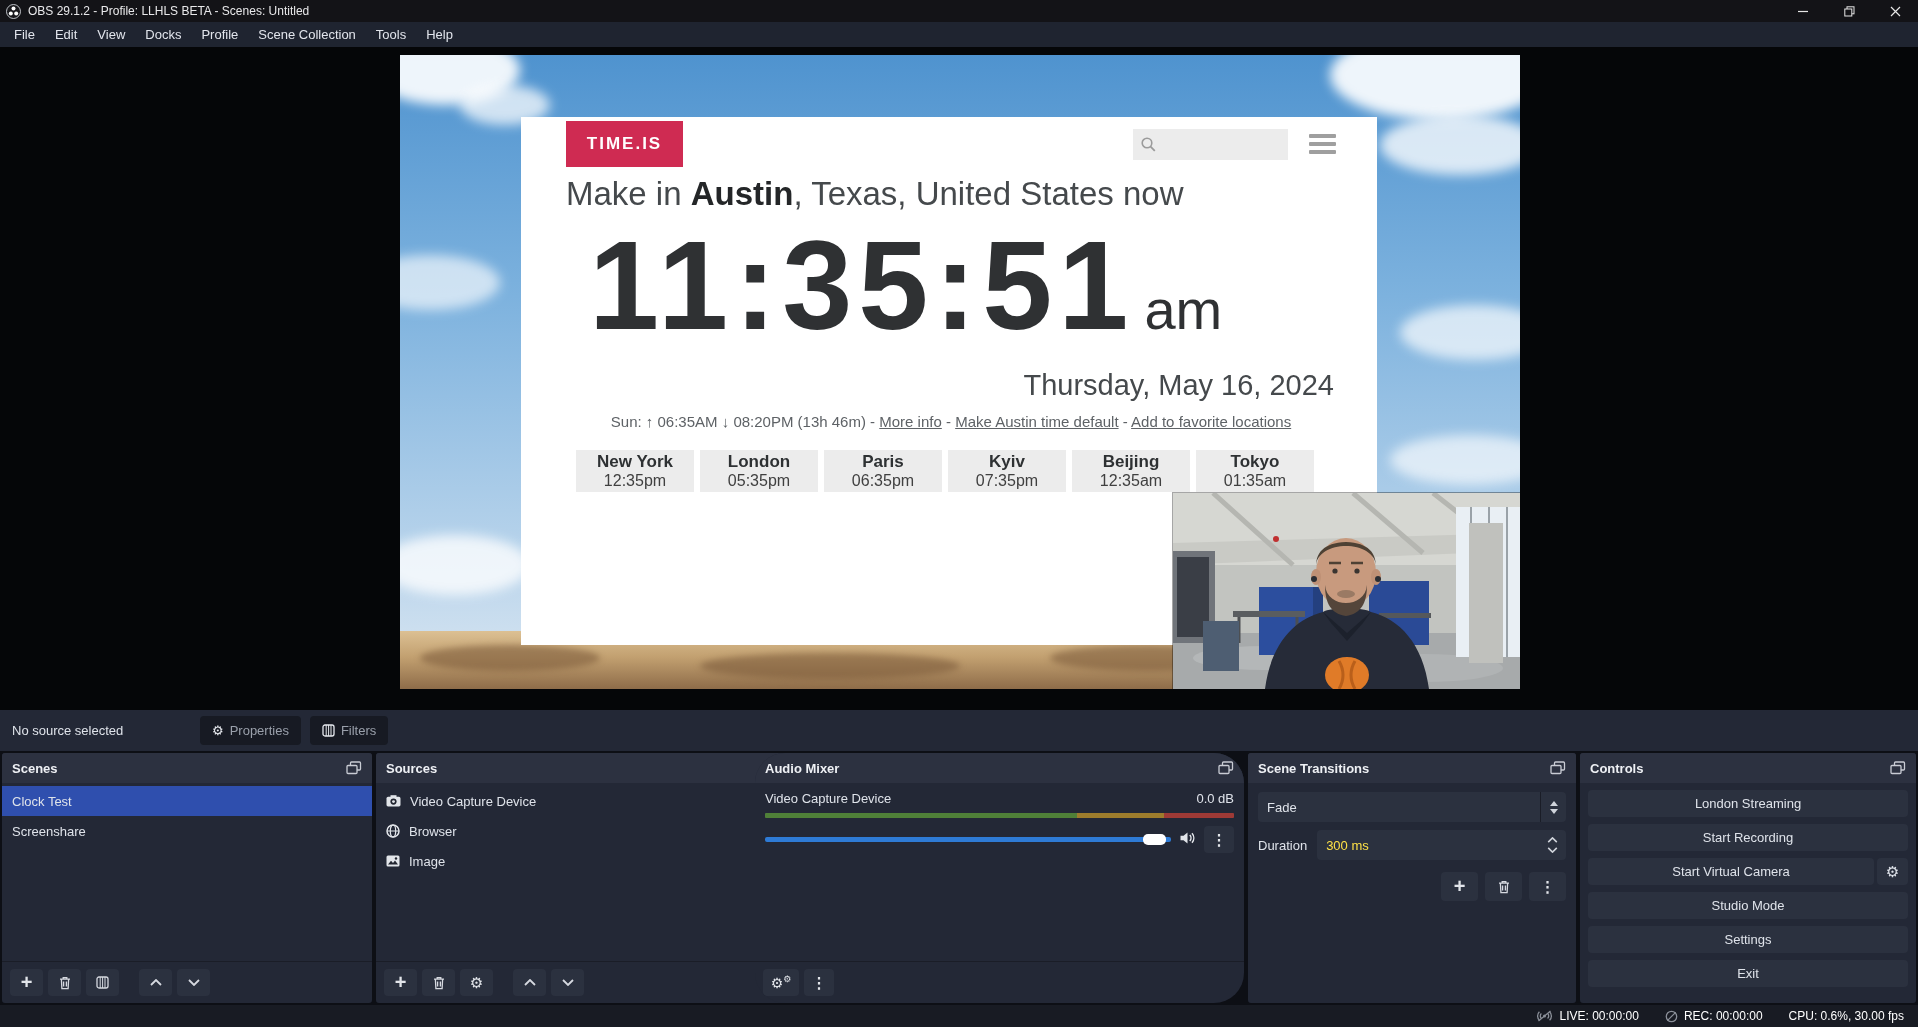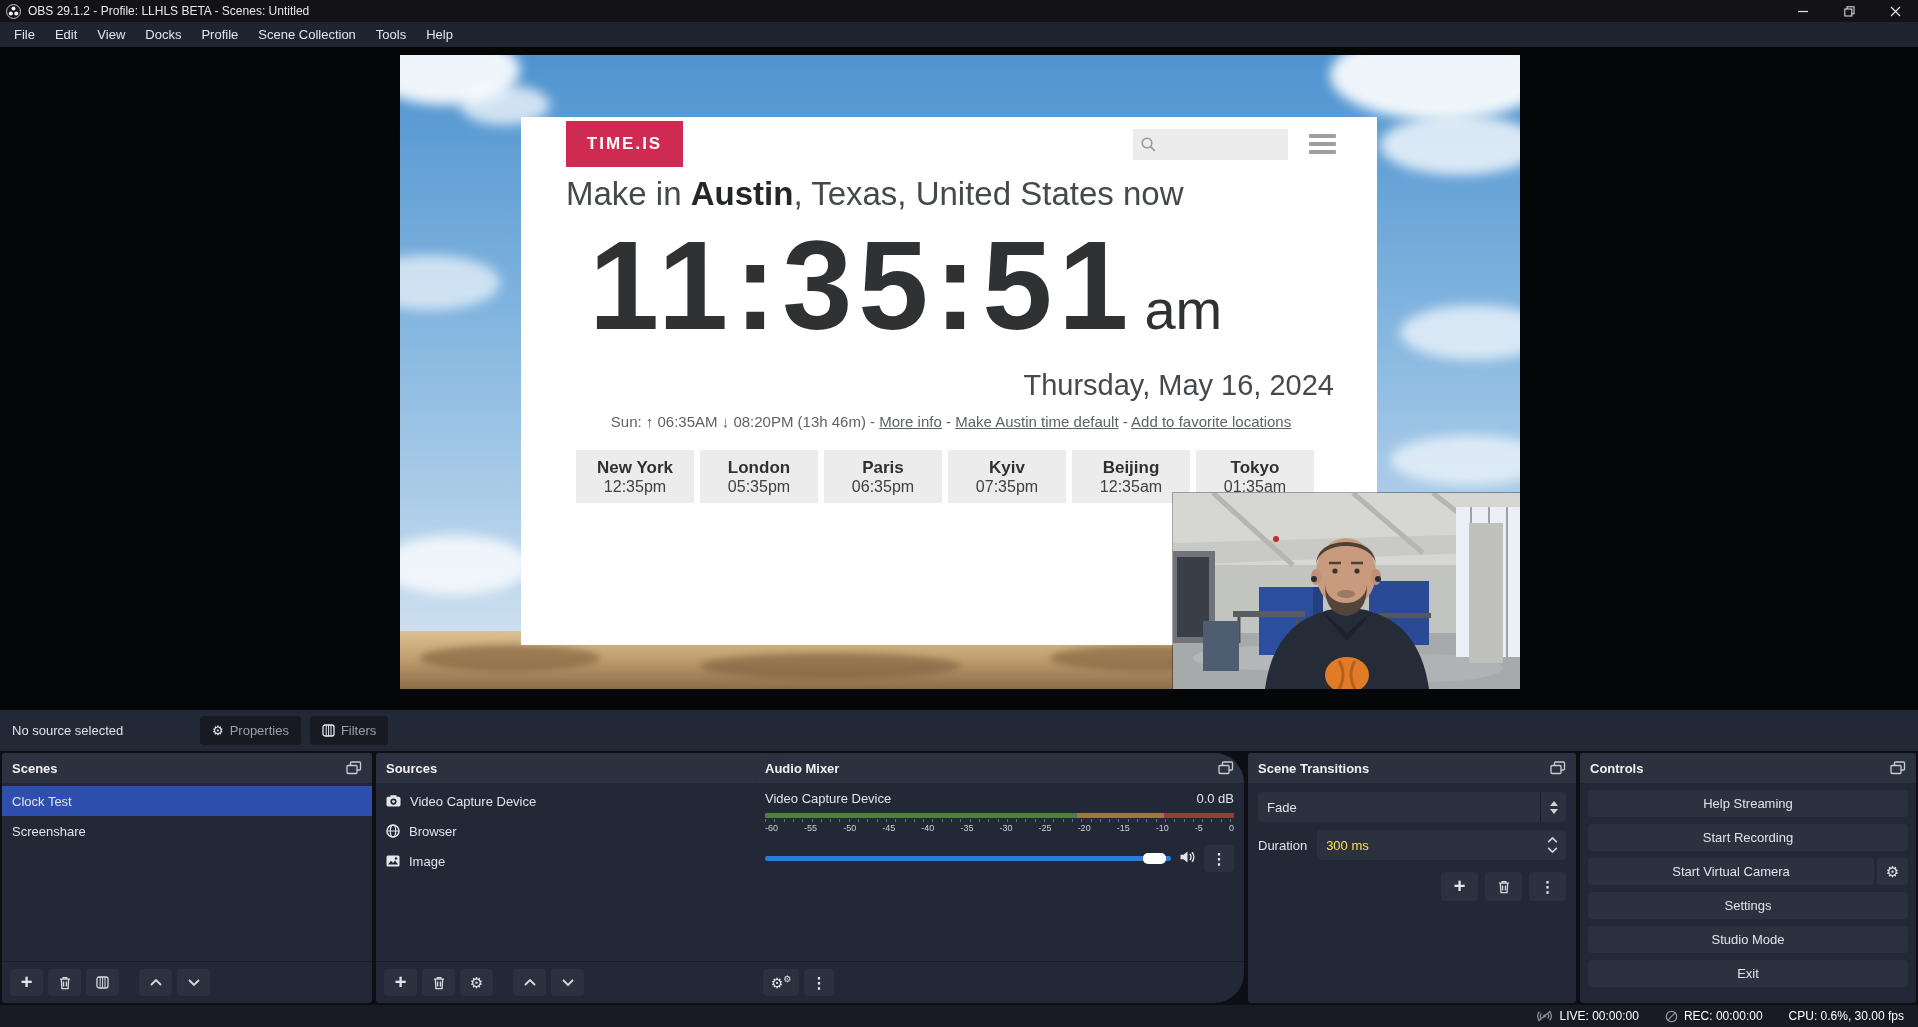--- a/index.html
+++ b/index.html
@@ -32,21 +32,21 @@
   .tburger div { height:4px; background:#9f9f9f; border-radius:1px; margin-bottom:4px; }
   .theading { position:absolute; left:45px; top:58px; font-size:33px; color:#45494c; white-space:nowrap; }
   .theading b { color:#242628; font-weight:bold; }
   .tclock { position:absolute; left:68px; top:96px; display:flex; align-items:baseline; color:#2f3133; }
   .tclock .digits { font-size:126px; font-weight:bold; letter-spacing:6px; }
   .tclock .ampm { font-size:56px; font-weight:normal; margin-left:10px; }
   .tdate { position:absolute; right:43px; top:252px; font-size:29px; color:#45494c; }
   .tsun { position:absolute; left:40px; right:36px; top:296px; font-size:15px; color:#5e6266; text-align:center; white-space:nowrap; }
   .tsun a { color:#5e6266; text-decoration:underline; }
   .tcities { position:absolute; left:55px; top:333px; display:flex; gap:6px; }
-  .tcity { width:118px; height:53px; background:#ececec; display:flex; flex-direction:column; align-items:center; justify-content:center; }
+  .tcity { width:118px; height:42px; background:#ececec; display:flex; flex-direction:column; align-items:center; justify-content:center; }
   .tcity .c { font-size:17px; font-weight:bold; color:#2e3133; }
   .tcity .t { font-size:16px; color:#404040; }
 
   
   .webcam { position:absolute; right:0; bottom:0; width:347px; height:196px; outline:1px solid rgba(0,0,0,.35); }
 
   
   .sourcebar { position:absolute; top:710px; left:0; width:100%; height:41px; background:#232836; display:flex; align-items:center; }
   .sourcebar .status { margin-left:12px; font-size:13px; color:#dfe3ea; width:188px; }
   .sbtn { height:29px; background:#171a23; border-radius:4px; display:flex; align-items:center; gap:6px; padding:0 12px; margin-right:9px; color:#9aa0ab; font-size:13px; }
@@ -423,38 +423,20 @@
               <rect x="1" y="4.5" width="10" height="8" rx="1" stroke="#c9ccd4" fill="#2c3140" stroke-width="1.3"></rect>
             </svg>
           </span>
       </div>
       <div class="mixbody">
         <div class="mixrow1">
           <span>Video Capture Device</span>
           <span class="db">0.0 dB</span>
         </div>
         <div class="meter"></div>
-        <div class="mticks">
-          <div class="minor"></div>
-          <div class="lbls">
-            <span>-60</span>
-              <span>-55</span>
-              <span>-50</span>
-              <span>-45</span>
-              <span>-40</span>
-              <span>-35</span>
-              <span>-30</span>
-              <span>-25</span>
-              <span>-20</span>
-              <span>-15</span>
-              <span>-10</span>
-              <span>-5</span>
-              <span>0</span>
-          </div>
-        </div>
         <div class="sliderrow">
           <div class="vol-track">
               <div class="vol-handle"></div>
             </div>
           <span><svg width="17" height="14" viewBox="0 0 17 14">
                 <path d="M1.5 4.8h3L8.5 1.5v11L4.5 9.2h-3Z" fill="#e2e5ea"></path>
                 <path d="M10.8 4a4.4 4.4 0 0 1 0 6 M13 2.2a7.4 7.4 0 0 1 0 9.6" stroke="#e2e5ea" stroke-width="1.5" fill="none"></path>
               </svg></span>
           <div class="pbtn" style="width:30px;">
               <span class="dots">⋮</span>
@@ -521,30 +503,30 @@
       <div class="phead">
           <span class="ttl">Controls</span>
         <span class="pop">
             <svg width="16" height="14">
               <rect x="4.5" y="1" width="10" height="8" rx="1" stroke="#c9ccd4" fill="none" stroke-width="1.3"></rect>
               <rect x="1" y="4.5" width="10" height="8" rx="1" stroke="#c9ccd4" fill="#2c3140" stroke-width="1.3"></rect>
             </svg>
           </span>
       </div>
       <div class="ctlbody">
-        <div class="cbtn">Help Streaming</div>
+        <div class="cbtn">London Streaming</div>
         <div class="cbtn">Start Recording</div>
         <div class="vcrow">
           <div class="cbtn main">Start Virtual Camera</div>
           <div class="cbtn gear">
               <span>⚙</span>
             </div>
         </div>
+        <div class="cbtn">Studio Mode</div>
         <div class="cbtn">Settings</div>
-        <div class="cbtn">Studio Mode</div>
         <div class="cbtn">Exit</div>
       </div>
     </div>
   </div>
 
   <div class="statusbar">
     <span class="stat">
       <svg width="17" height="12" viewBox="0 0 17 12">
           <path d="M3.4 10.2a5.8 5.8 0 0 1 0-8.4 M5.4 8.4a3.2 3.2 0 0 1 0-4.8 M13.6 10.2a5.8 5.8 0 0 0 0-8.4 M11.6 8.4a3.2 3.2 0 0 0 0-4.8" stroke="#8b9099" fill="none" stroke-width="1.3"></path>
           <circle cx="8.5" cy="6" r="1.5" fill="#8b9099"></circle>

